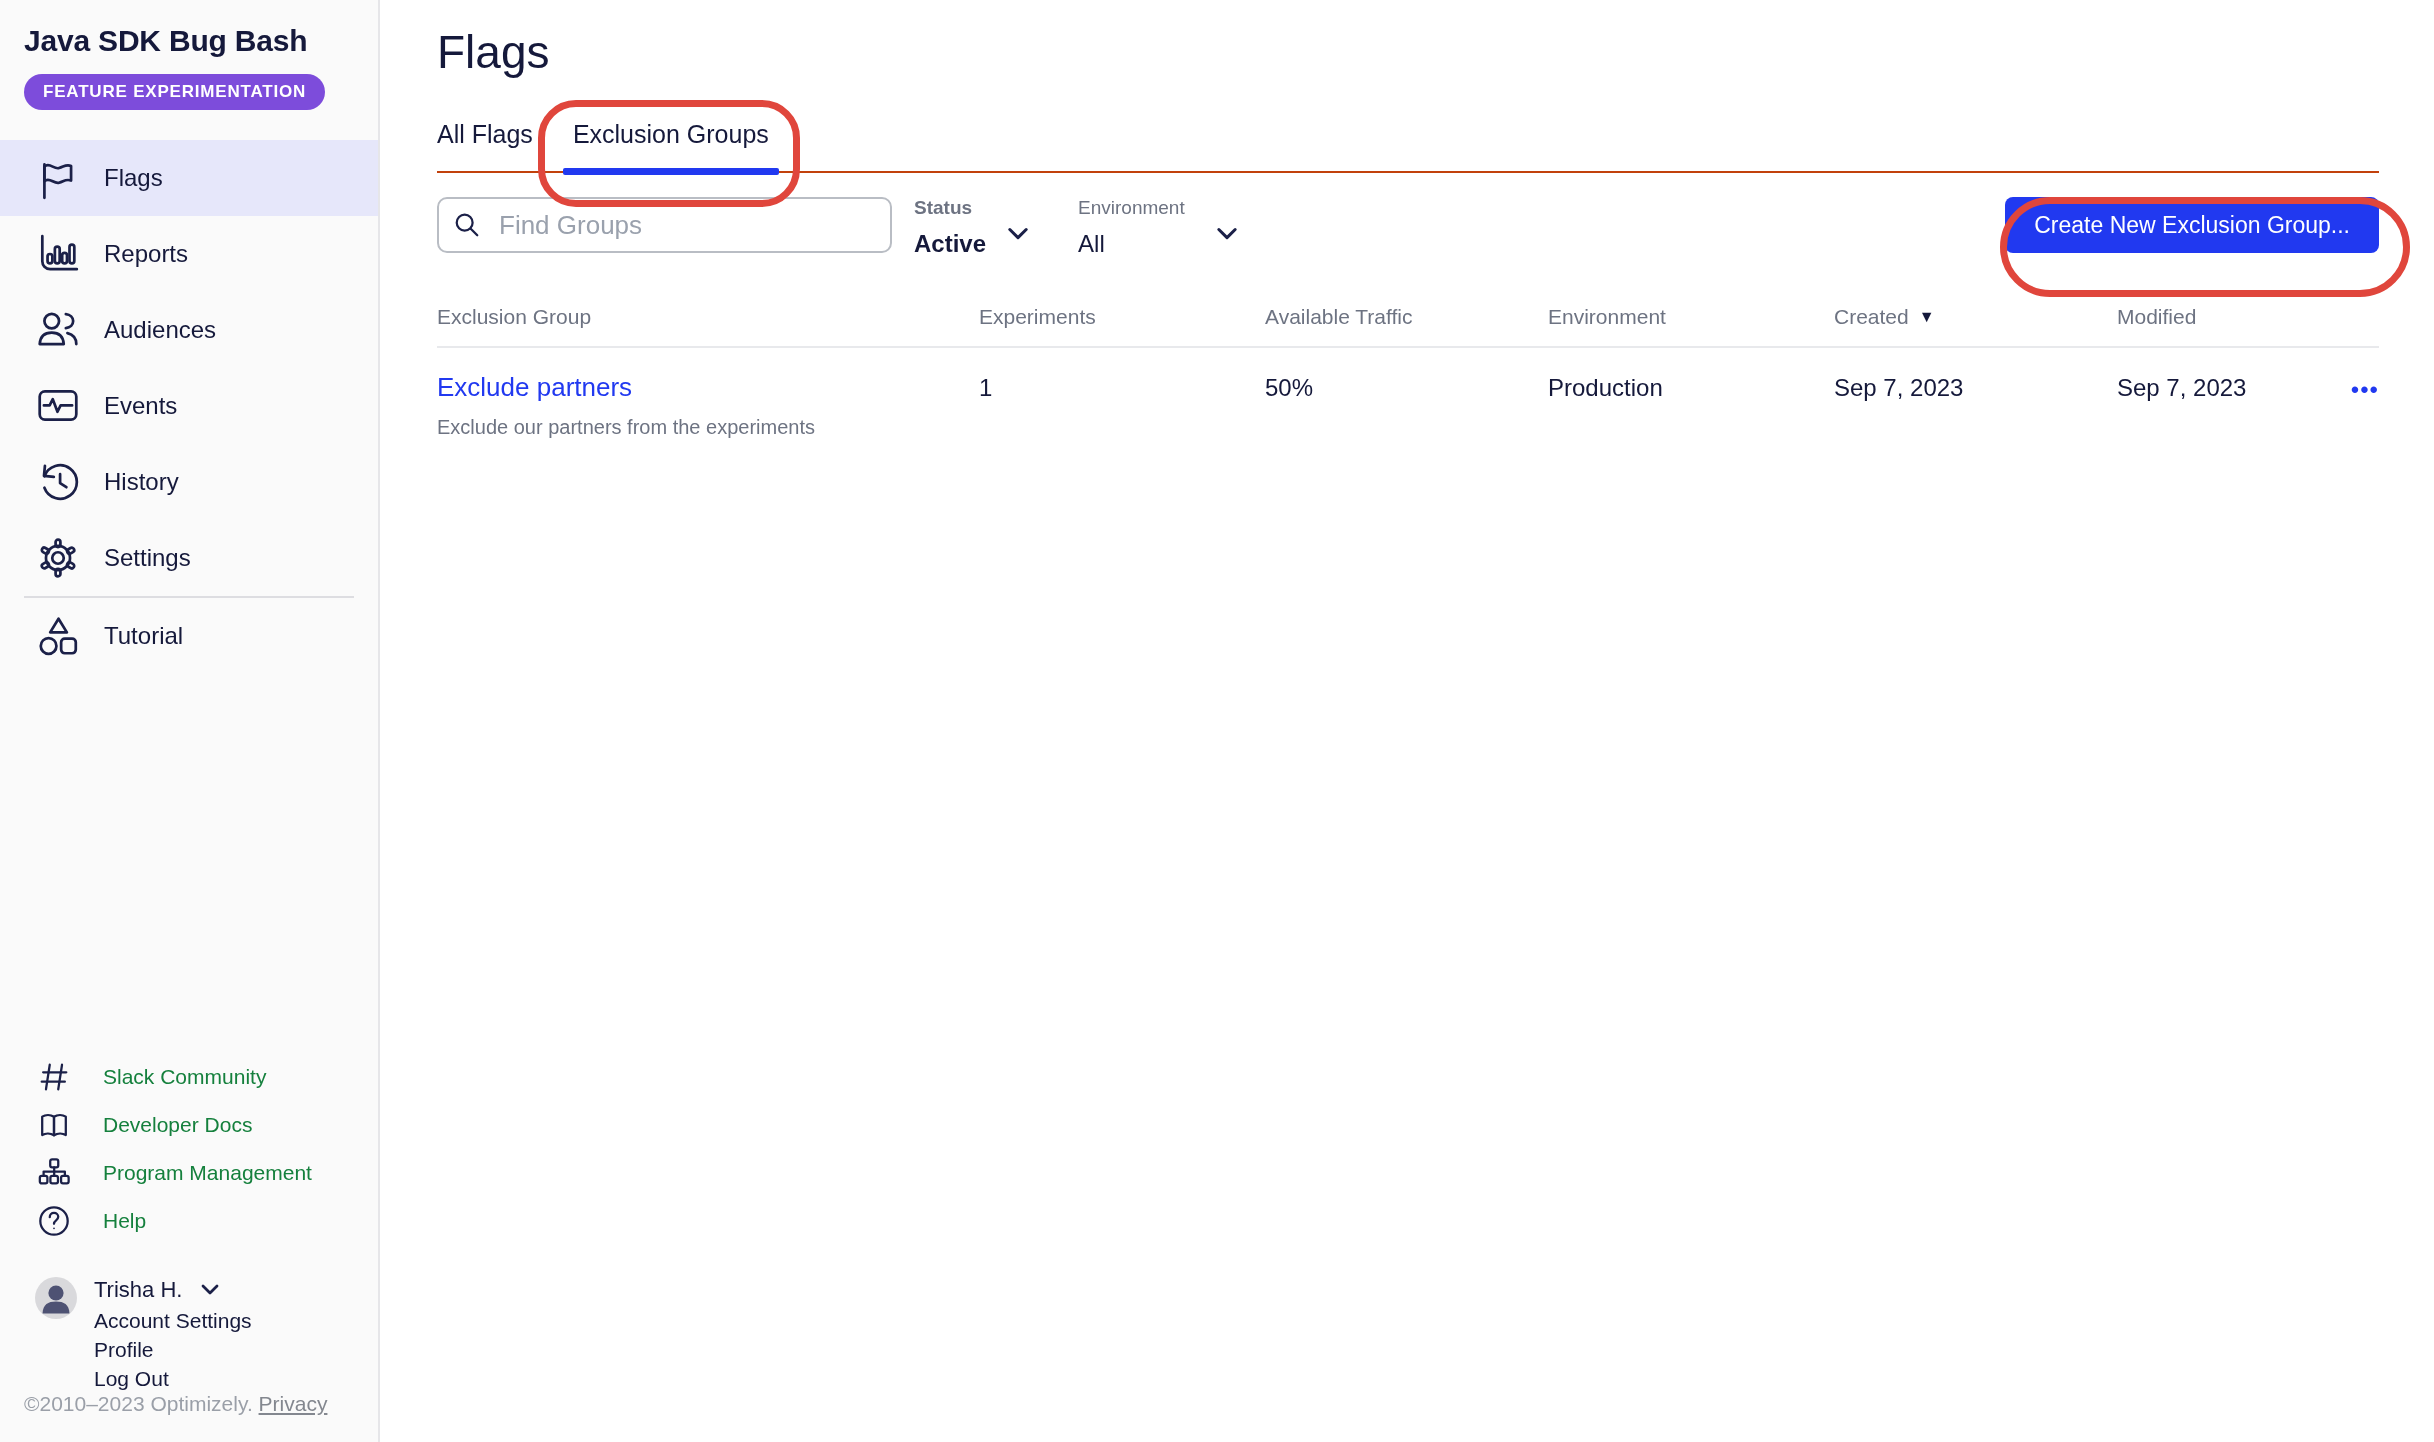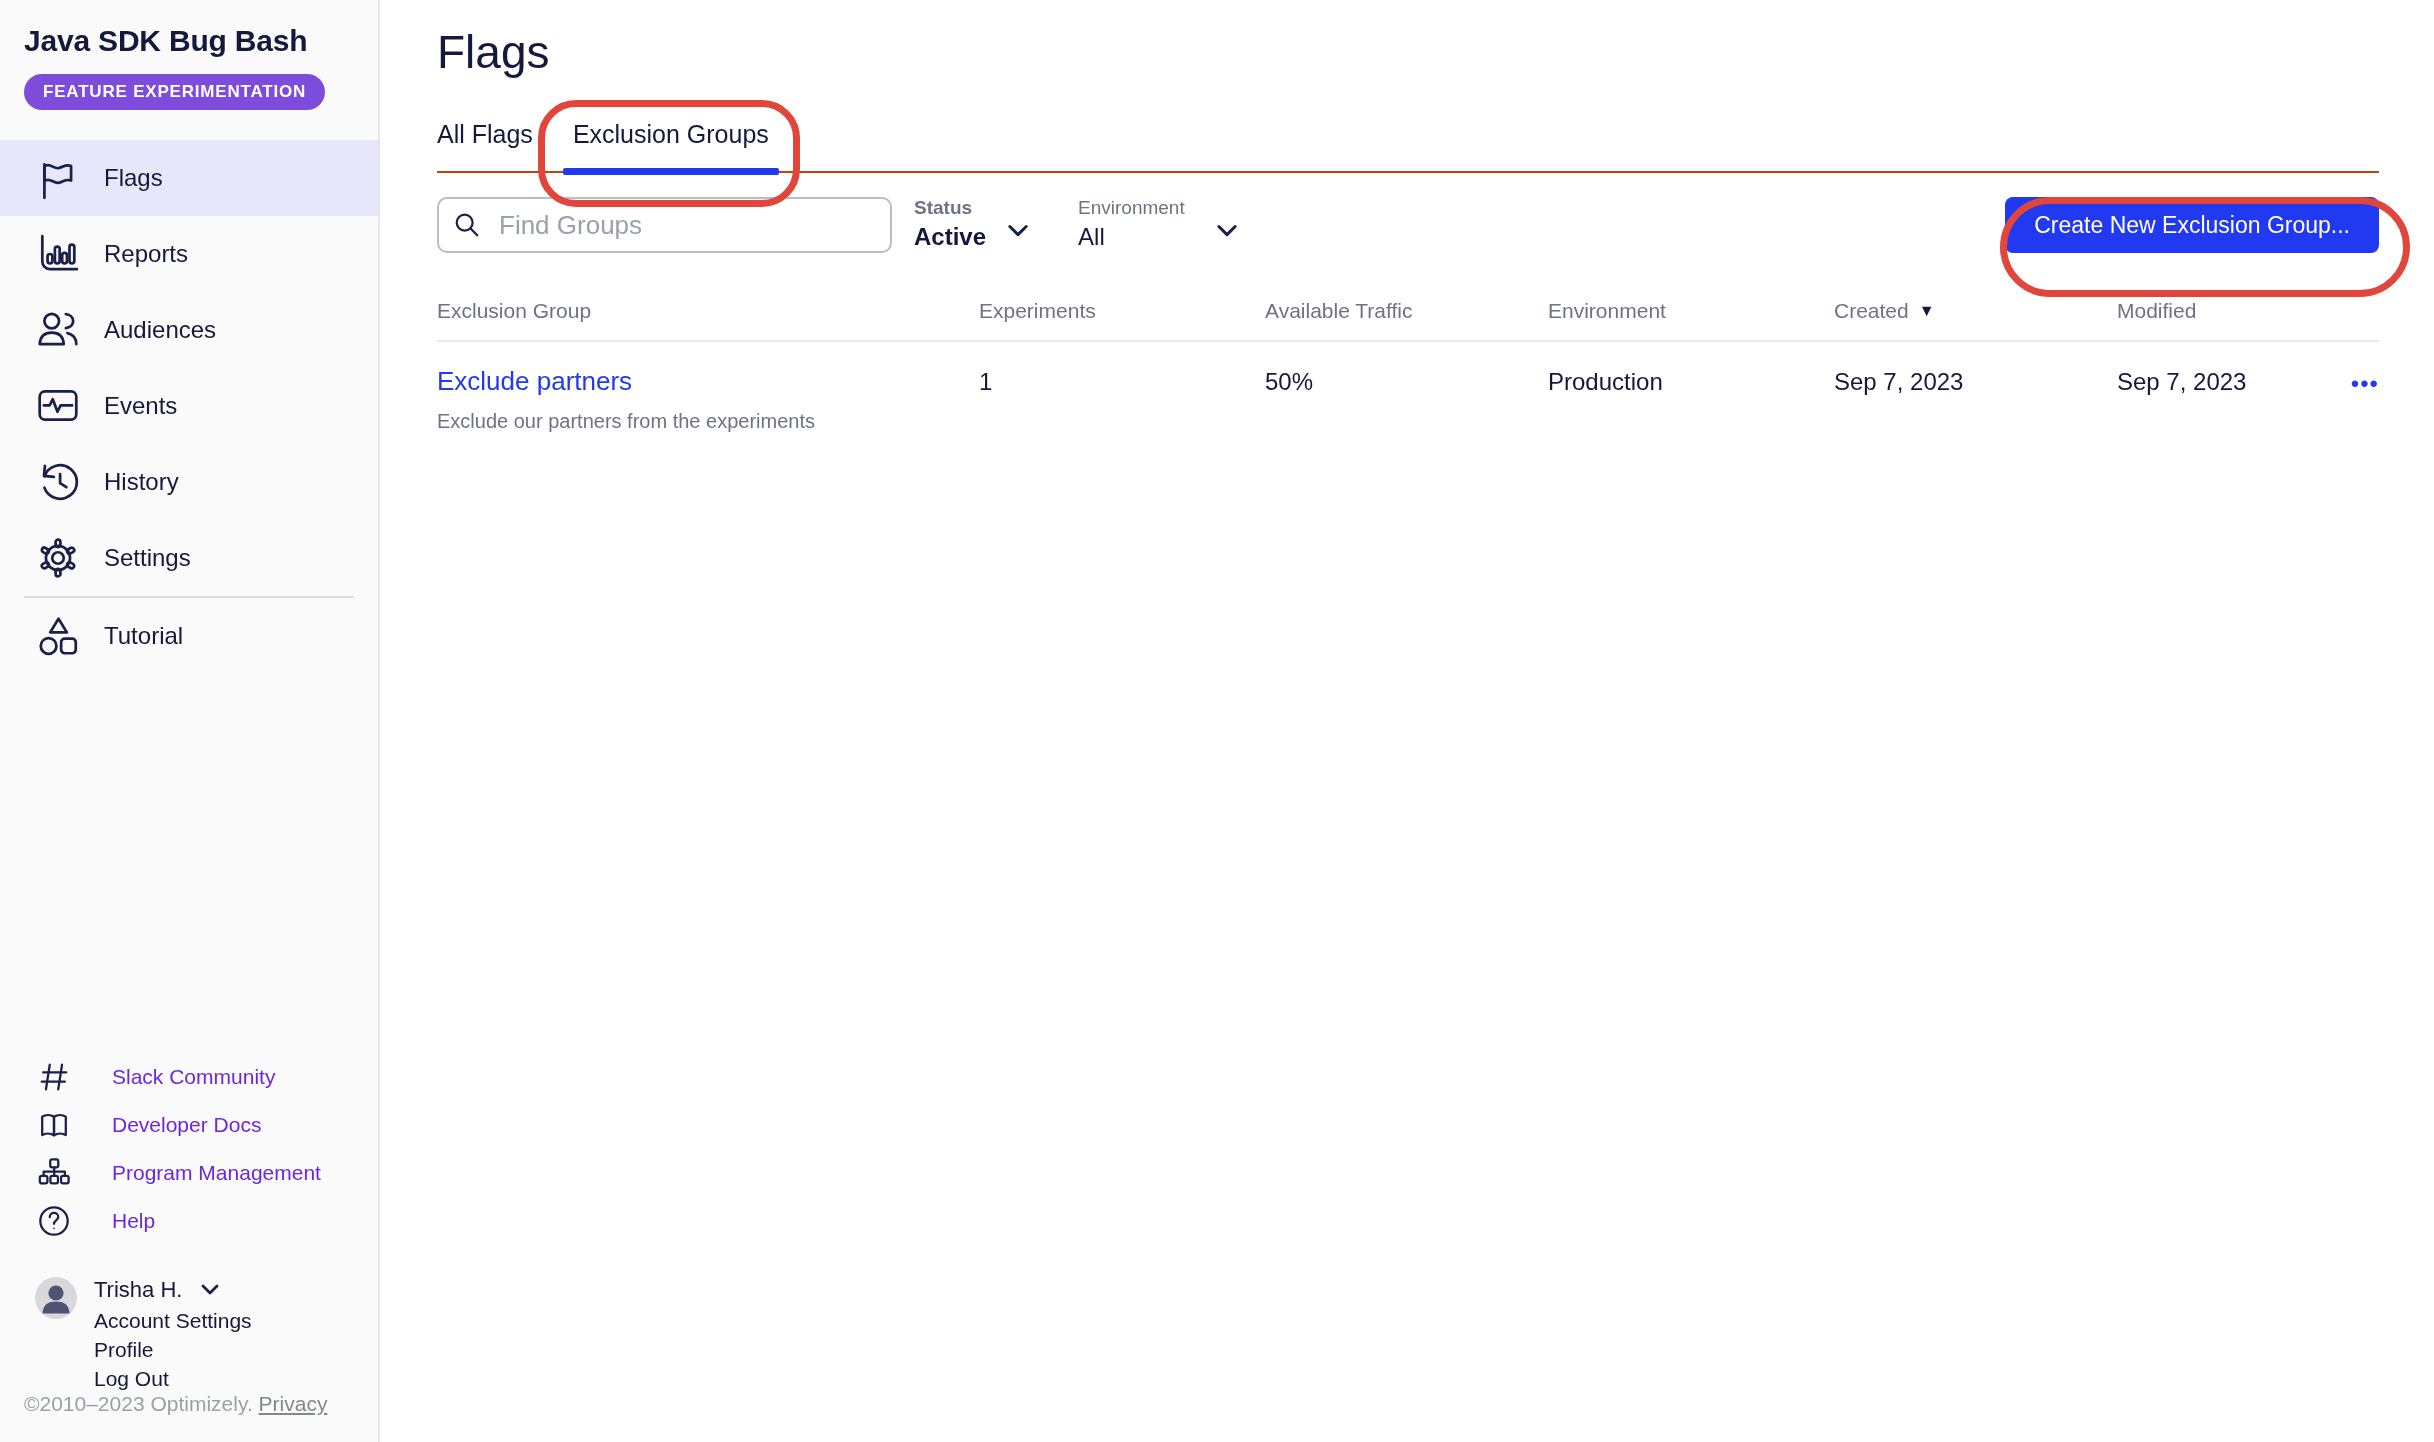--- a/index.html
+++ b/index.html
@@ -19,21 +19,21 @@
   .nav-item.active { background:#e6e7fa; }
   .nav-icon { width:48px; height:48px; display:flex; align-items:center; justify-content:center; }
   .nav-icon svg, .link-icon svg { stroke:#1b2048; fill:none; stroke-width:2.6; stroke-linecap:round; stroke-linejoin:round; }
   .nav-label { margin-left:22px; font-size:24px; color:#15193b; }
   .nav-divider { border-top:2px solid #dddde1; margin:0 24px; }
   .sidebar-spacer { flex:1; }
   .side-links { padding-left:36px; }
   .side-link { height:48px; display:flex; align-items:center; cursor:pointer; }
   .link-icon { width:36px; height:36px; display:flex; align-items:center; justify-content:center; }
   .link-icon svg { stroke-width:2.4; }
-  .link-label { margin-left:40px; font-size:21px; color:#6d28d9; }
+  .link-label { margin-left:31px; font-size:21px; color:#15803d; }
   .user-section { margin-top:32px; padding-left:35px; display:flex; }
   .avatar { width:42px; height:42px; border-radius:50%; background:#d9d9dc; overflow:hidden; flex:none; }
   .user-col { margin-left:17px; }
   .user-name-row { display:flex; align-items:flex-start; height:28px; cursor:pointer; }
   .user-name { font-size:22px; color:#15193b; }
   .user-chevron { margin-left:16px; display:flex; }
   .user-chevron svg { stroke:#1b2048; fill:none; stroke-width:2.8; stroke-linecap:round; stroke-linejoin:round; }
   .user-menu-item { font-size:21px; line-height:27px; color:#15193b; margin-top:2px; cursor:pointer; }
   .copyright { margin-top:auto; padding-left:24px; font-size:21px; color:#9a9fa8; }
   .privacy-link { color:#83878f; text-decoration:underline; cursor:pointer; }
@@ -49,21 +49,21 @@
   .searchbox { position:relative; width:455px; }
   .searchbox input { width:455px; height:56px; border:2px solid #b9bdc4; border-radius:10px;
                      padding:0 20px 0 60px; font-size:26px; color:#15193b; background:#fff; outline:none;
                      font-family:"Liberation Sans", sans-serif; }
   .searchbox input::placeholder { color:#9aa1ad; }
   .search-icon { position:absolute; left:16px; top:14px; display:flex; }
   .search-icon svg { stroke:#1b2048; fill:none; stroke-width:2.4; stroke-linecap:round; }
   .filter-group { display:flex; align-items:center; }
   .filter-col { display:flex; flex-direction:column; }
   .filter-label { font-size:19px; color:#6d7382; line-height:22px; }
-  .filter-value { font-size:24px; color:#15193b; line-height:30px; margin-top:3px; }
+  .filter-value { font-size:24px; color:#15193b; line-height:30px; margin-top:10px; }
   .filter-chevron { margin-left:18px; margin-top:10px; display:flex; cursor:pointer; }
   .filter-chevron svg { stroke:#1b2048; fill:none; stroke-width:2.6; stroke-linecap:round; stroke-linejoin:round; }
   .create-btn { margin-left:auto; height:56px; padding:0 29px; background:#2139f0; color:#fff; border:none;
                 border-radius:8px; font-size:23px; font-weight:500; cursor:pointer;
                 font-family:"Liberation Sans", sans-serif; }
 
   .table { margin-top:46px; }
   .tgrid { display:grid; grid-template-columns:531px 275px 272px 275px 272px 1fr;gap:11px; }
   .thead { color:#6d7382; font-size:21px; padding-bottom:17px; border-bottom:2px solid #e8e9ec; }
   .th { display:flex; align-items:center; }

